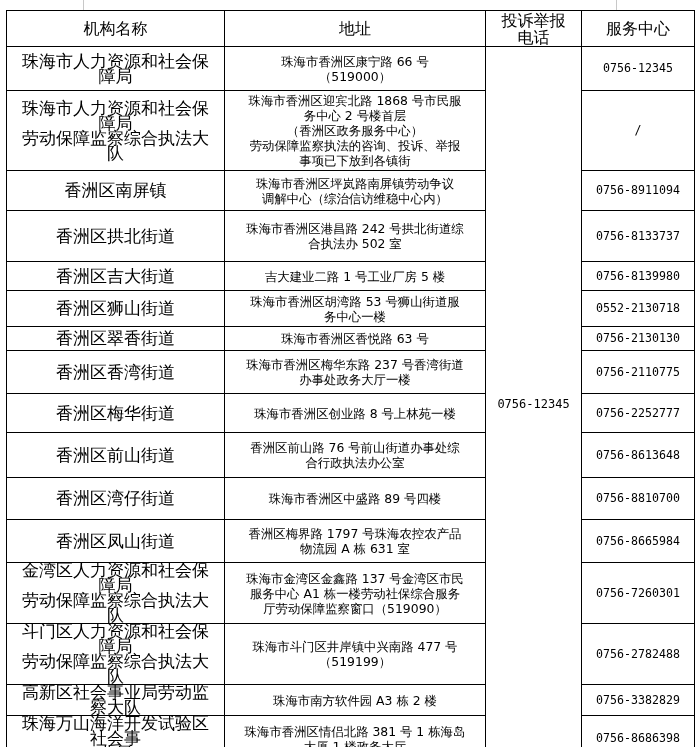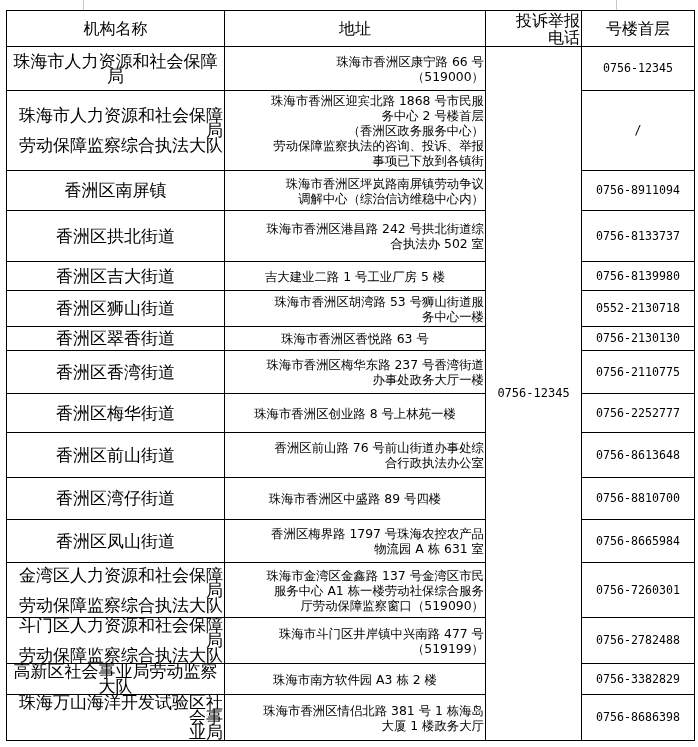--- a/index.html
+++ b/index.html
@@ -2,29 +2,29 @@
 <html><head>
   <meta charset="utf-8">
   <style>
     html, body { margin: 0; padding: 0; background: #ffffff; }
     body { width: 698px; height: 747px; position: relative; overflow: hidden;
            font-family: "DejaVu Sans", sans-serif; color: #000; }
     .guide { position: absolute; left: 83px; top: 0; width: 1px; height: 10px; background: #c8c8c8; }
     .guide2 { position: absolute; left: 616px; top: 0; width: 1px; height: 10px; background: #c8c8c8; }
     table { position: absolute; left: 6px; top: 10px; border-collapse: collapse; table-layout: fixed;
             width: 688px; }
-    td, th { border: 1.5px solid #000; padding: 0 1px; text-align: center; vertical-align: middle;
+    td, th { border: 1.5px solid #000; padding: 0 10px; text-align: center; vertical-align: middle;
              overflow: hidden; }
     th { font-weight: normal; font-size: 16px; line-height: 17px; font-family: "DejaVu Sans", sans-serif; }
     td { font-size: 17px; line-height: 15px; font-family: "DejaVu Sans", sans-serif; letter-spacing: 0; }
     td.name { }
     td.addr { font-size: 12.4px; margin-top: 36px; }
     td.phone { font-family: "DejaVu Sans Mono", "Liberation Mono", monospace; font-size: 11.6px; letter-spacing: 0; }
     td.complaint { font-family: "DejaVu Sans Mono", "Liberation Mono", monospace; font-size: 12px; }
-    .addr-line { display: block; text-align: right; }
+    .addr-line { display: block; }
   </style>
 </head>
 <body>
 
 <div class="guide"></div>
 <div class="guide2"></div>
 
 <table>
   <colgroup>
     <col style="width:218px">
@@ -33,21 +33,21 @@
     <col style="width:113px">
   </colgroup>
   <thead>
     <tr style="height:36px">
       <th>机构名称</th>
       <th>地址</th>
       <th>
         <span class="addr-line">投诉举报</span>
         <span class="addr-line">电话</span>
       </th>
-      <th>号楼首层</th>
+      <th>服务中心</th>
     </tr>
   </thead>
   <tbody>
 
     <tr style="height:44px">
       <td class="name">珠海市人力资源和社会保障局</td>
       <td class="addr">
         <span class="addr-line">珠海市香洲区康宁路 66 号</span>
         <span class="addr-line">（519000）</span>
       </td>

